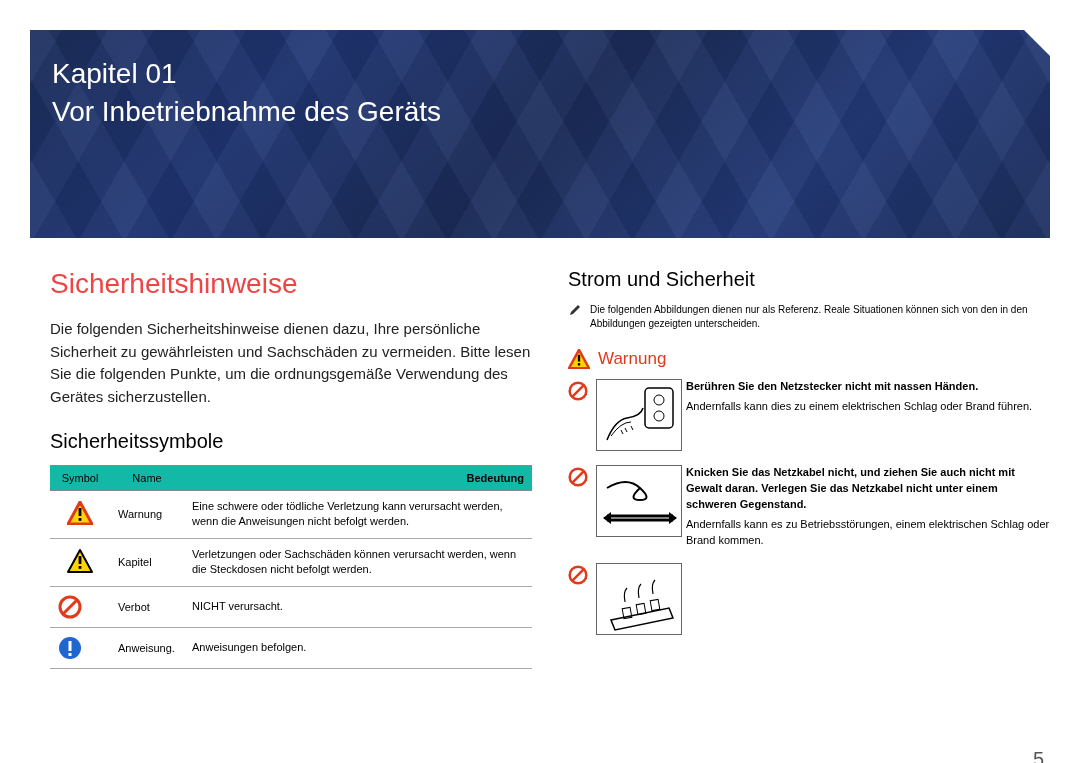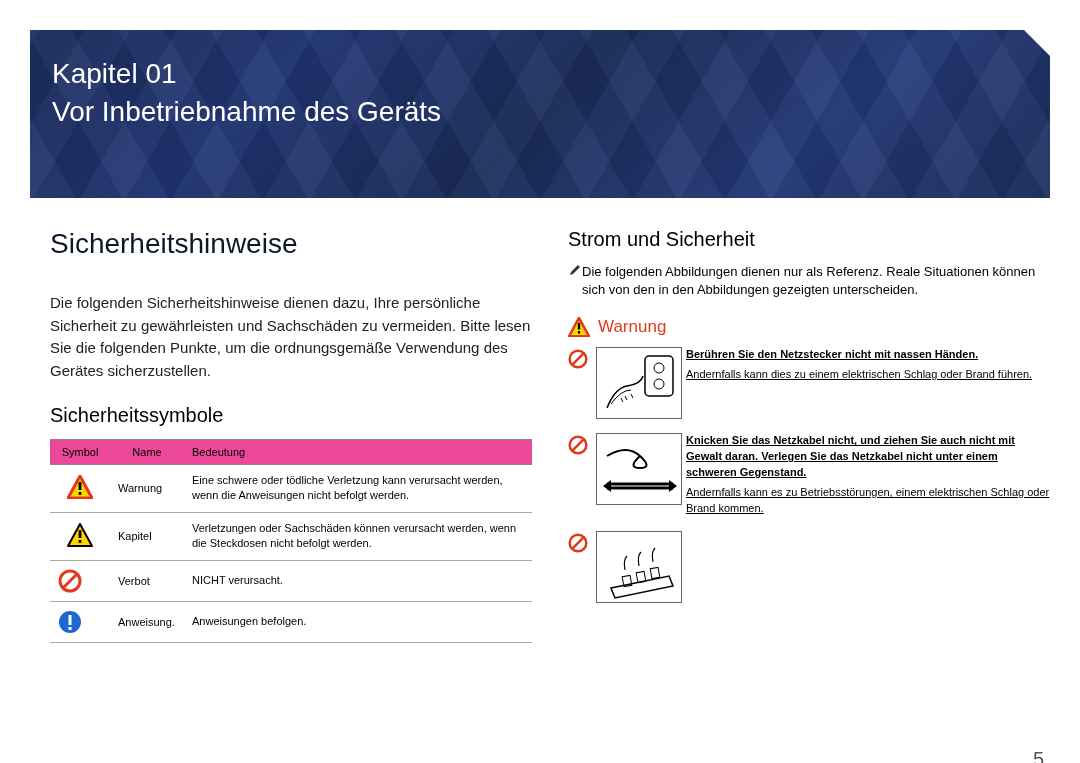--- a/index.html
+++ b/index.html
@@ -1,41 +1,41 @@
 <!DOCTYPE html>
 <html><head>
 <meta charset="utf-8">
 <style>
 * { margin: 0; padding: 0; box-sizing: border-box; }
 body { font-family: Arial, Helvetica, sans-serif; width: 1080px; height: 763px; background: #fff; position: relative; }
 .page { position: relative; width: 100%; height: 100%; }
-.banner { position: relative; width: calc(100% - 60px); height: 168px; margin: 30px 30px 0 30px; background: linear-gradient(135deg, #1b2e5e 0%, #203674 25%, #1a2c5a 50%, #243b7a 75%, #1b2e5e 100%); background-color: #1e3368; overflow: hidden; }
+.banner { position: relative; width: calc(100% - 60px); height: 208px; margin: 30px 30px 0 30px; background: linear-gradient(135deg, #1b2e5e 0%, #203674 25%, #1a2c5a 50%, #243b7a 75%, #1b2e5e 100%); background-color: #1e3368; overflow: hidden; }
 .banner-pattern { position: absolute; inset: 0; background-image: repeating-linear-gradient(60deg, rgba(255,255,255,0.03) 0 40px, rgba(0,0,0,0.05) 40px 80px), repeating-linear-gradient(-60deg, rgba(255,255,255,0.03) 0 40px, rgba(0,0,0,0.05) 40px 80px); }
 .corner-tab { position: absolute; top: 0; right: 0; width: 0; height: 0; border-top: 26px solid #fff; border-left: 26px solid transparent; }
 .banner-text { position: relative; padding: 28px 22px; color: #fff; }
 .chapter-label { font-size: 28px; font-weight: 400; margin-bottom: 6px; }
 .chapter-title { font-size: 28px; font-weight: 400; }
 .content { display: flex; padding: 30px 30px 0 50px; gap: 36px; }
 .col { flex: 1; min-width: 0; }
-.section-h1 { color: #0f172a; font-size: 28px; font-weight: 400; margin-bottom: 32px; }
+.section-h1 { color: #ef4444; font-size: 28px; font-weight: 400; margin-bottom: 18px; }
 .intro-text { font-size: 15px; color: #222; line-height: 1.5; margin-bottom: 22px; }
 .sub-h { font-size: 20px; color: #000000; font-weight: 400; margin-bottom: 12px; }
 .sym-table { width: 100%; border-collapse: collapse; font-size: 11px; }
-.sym-table th { background: #ec4899; font-weight: 400; border-top: 1px solid #888; border-bottom: 1px solid #888; padding: 6px 8px; text-align: center; }
-.sym-table th:nth-child(3) { text-align: left; }
+.sym-table th { background: #14b8a6; font-weight: 400; border-top: 1px solid #888; border-bottom: 1px solid #888; padding: 6px 8px; text-align: center; }
+.sym-table th:nth-child(3) { text-align: right; font-weight: bold; }
 .sym-table td { border-bottom: 1px solid #aaa; padding: 8px 8px; vertical-align: middle; }
 .sym-table td.sym-cell { text-align: center; width: 60px; }
 .sym-table td.name-cell { width: 74px; }
 .sym-table td.mean-cell { line-height: 1.4; }
 .tri { display: inline-block; }
-.note-row { display: flex; font-size: 13px; line-height: 1.4; margin-bottom: 18px; }
+.note-row { display: flex; gap: 8px; font-size: 10px; line-height: 1.4; margin-bottom: 18px; }
 .pencil { flex: 0 0 14px; }
 .warn-head { display: flex; align-items: center; gap: 8px; margin-bottom: 10px; }
 .warn-title { color: #e03a1c; font-size: 17px; }
-.block { display: flex; gap: 4px; margin-bottom: 14px; text-decoration: underline; }
+.block { display: flex; gap: 4px; margin-bottom: 14px; }
 .block-icon-col { flex: 0 0 24px; display: flex; align-items: flex-start; padding-top: 2px; }
 .block-img-col { flex: 0 0 86px; }
 .block-img { width: 86px; height: 72px; border: 1px solid #666; background: #fff; position: relative; }
 .block-txt { flex: 1; font-size: 11px; line-height: 1.45; }
 .block-txt .bold { font-weight: 700; margin-bottom: 4px; display: block; }
 .page-num { position: absolute; bottom: 22px; right: 36px; font-size: 20px; color: #555; }
 svg { display: block; }
 </style>
 </head>
 <body>

